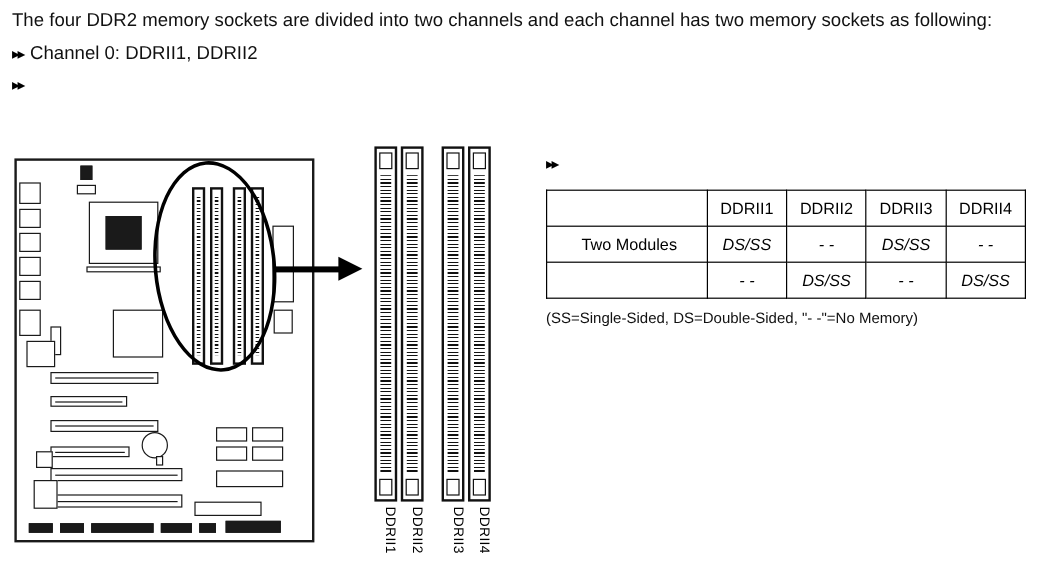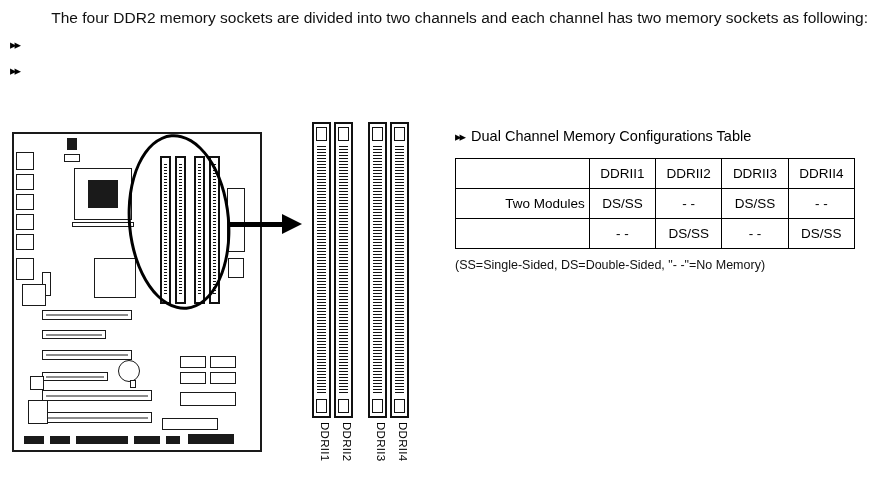--- a/index.html
+++ b/index.html
@@ -18,21 +18,20 @@
 
   
   #intro {
     position: absolute;
     left: 10px;
     top: 4px;
     width: 858px;
     font-size: 15.5px;
     line-height: 28px;
     color: #111;
-    text-align: right;
   }
   #intro .para {
     margin: 0;
   }
   .bullet-line {
     display: flex;
     align-items: baseline;
     gap: 6px;
     font-size: 15.5px;
     line-height: 26px;
@@ -217,40 +216,42 @@
   }
   table.cfg td, table.cfg th {
     border: 1px solid #000;
     height: 30px;
     text-align: center;
     font-weight: normal;
     padding: 0 4px;
     box-sizing: border-box;
   }
   table.cfg td.rowhdr, table.cfg th.rowhdr {
-    text-align: right;
+    text-align: center;
     padding-left: 8px;
     width: 115px;
   }
   table.cfg td.cell {
     width: 57px;
+    font-style: italic;
   }
   #table-note {
     margin-top: 9px;
     font-size: 12.5px;
     color: #111;
   }
 </style>
 </head>
 <body>
 
 <div id="intro">
   <p class="para">The four DDR2 memory sockets are divided into two channels and each channel has two memory sockets as following:</p>
   <div class="bullet-line">
     <span class="arrow-glyph">▸▸</span>
+    <span>Channel 0: DDRII1, DDRII2</span>
   </div>
   <div class="bullet-line">
     <span class="arrow-glyph">▸▸</span>
   </div>
 </div>
 
 <div id="figure-area">
 
   <div id="mobo">
     <div class="board"></div>
@@ -347,21 +348,20 @@
       </div>
       <div class="dimm-label" style="left:0px;">DDRII3</div>
       <div class="dimm-label" style="left:22px;">DDRII4</div>
     </div>
 
   </div>
 
   <div id="table-section">
     <div id="table-caption">
       <span class="arrow-glyph">▸▸</span>
-      <span>Dual Channel Memory Configurations Table</span>
     </div>
 
     <table class="cfg">
       <thead>
         <tr>
           <th class="rowhdr"></th>
           <th class="cell">DDRII1</th>
           <th class="cell">DDRII2</th>
           <th class="cell">DDRII3</th>
           <th class="cell">DDRII4</th>

